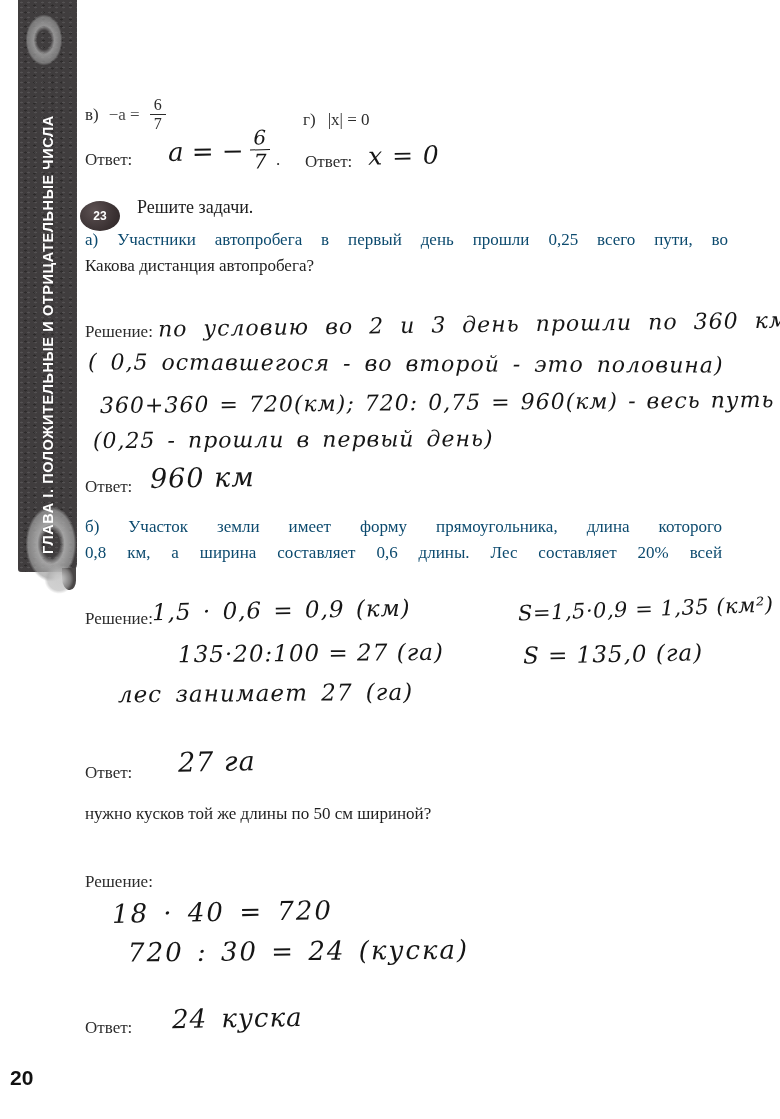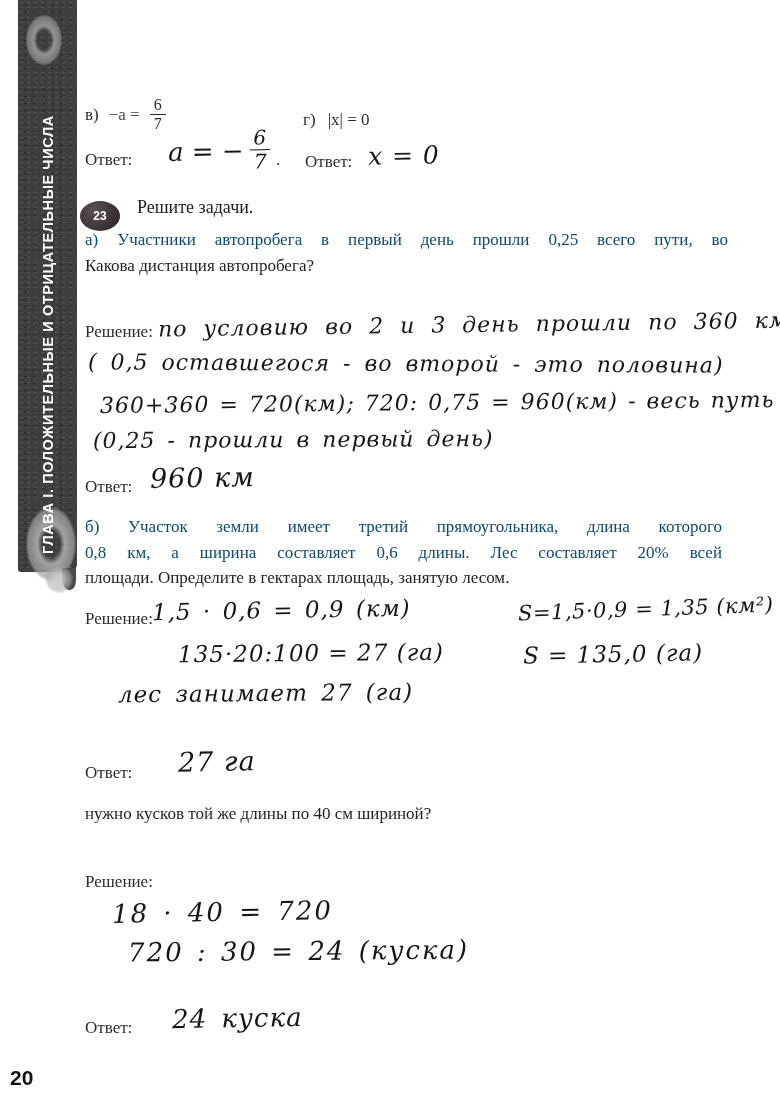--- a/index.html
+++ b/index.html
@@ -97,37 +97,36 @@
   <div class="abs plabel" style="left:85px;top:322px;">Решение:</div>
   <div class="abs hand" style="left:158px;top:312px;font-size:22px;word-spacing:8px;letter-spacing:1px;transform:rotate(-0.8deg);">по условию во 2 и 3 день прошли по 360 км</div>
   <div class="abs hand" style="left:88px;top:351px;font-size:22px;word-spacing:5px;letter-spacing:1px;transform:rotate(0.3deg);">( 0,5 оставшегося - во второй - это половина)</div>
   <div class="abs hand" style="left:100px;top:390px;font-size:22px;word-spacing:2px;letter-spacing:1px;transform:rotate(-0.5deg);">360+360 = 720(км);  720: 0,75 = 960(км) - весь путь</div>
   <div class="abs hand" style="left:93px;top:427px;font-size:22px;word-spacing:4px;letter-spacing:1px;transform:rotate(-0.3deg);">(0,25 - прошли в первый день)</div>
 
   <div class="abs plabel" style="left:85px;top:477px;">Ответ:</div>
   <div class="abs hand" style="left:150px;top:462px;font-size:27px;letter-spacing:1px;transform:rotate(-1deg);">960 км</div>
 
   <div class="abs" style="left:85px;top:514px;width:637px;">
-    <div class="pline">б) Участок земли имеет третий прямоугольника, длина которого</div>
+    <div class="pline">б) Участок земли имеет форму прямоугольника, длина которого</div>
     <div class="pline">0,8 км, а ширина составляет 0,6 длины. Лес составляет 20% всей</div>
-    <div class="plast">площади. Определите в гектарах площадь, занятую лесом.</div>
   </div>
 
   <div class="abs plabel" style="left:85px;top:609px;">Решение:</div>
   <div class="abs hand" style="left:152px;top:597px;font-size:23px;word-spacing:3px;letter-spacing:1px;transform:rotate(-1deg);">1,5 · 0,6 = 0,9 (км)</div>
   <div class="abs hand" style="left:178px;top:640px;font-size:23px;letter-spacing:1px;transform:rotate(-0.5deg);">135·20:100 = 27 (га)</div>
   <div class="abs hand" style="left:118px;top:680px;font-size:23px;word-spacing:5px;letter-spacing:1px;transform:rotate(-0.5deg);">лес занимает 27 (га)</div>
   <div class="abs hand" style="left:518px;top:597px;font-size:21px;letter-spacing:0.5px;transform:rotate(-2deg);">S=1,5·0,9 = 1,35 (км²)</div>
   <div class="abs hand" style="left:523px;top:641px;font-size:23px;letter-spacing:1px;transform:rotate(-1deg);">S = 135,0 (га)</div>
 
   <div class="abs plabel" style="left:85px;top:763px;">Ответ:</div>
   <div class="abs hand" style="left:178px;top:746px;font-size:27px;letter-spacing:1px;transform:rotate(-1deg);">27 га</div>
 
   <div class="abs" style="left:85px;top:801px;width:655px;">
-    <div class="plast">нужно кусков той же длины по 40 см шириной?</div>
+    <div class="plast">нужно кусков той же длины по 50 см шириной?</div>
   </div>
 
   <div class="abs plabel" style="left:85px;top:872px;">Решение:</div>
   <div class="abs hand" style="left:112px;top:897px;font-size:26px;word-spacing:4px;letter-spacing:2px;transform:rotate(-1deg);">18 · 40 = 720</div>
   <div class="abs hand" style="left:128px;top:936px;font-size:26px;word-spacing:3px;letter-spacing:2px;transform:rotate(-0.5deg);">720 : 30 = 24 (куска)</div>
 
   <div class="abs plabel" style="left:85px;top:1018px;">Ответ:</div>
   <div class="abs hand" style="left:172px;top:1003px;font-size:26px;word-spacing:5px;letter-spacing:1px;transform:rotate(-1deg);">24 куска</div>
 
   <div class="pagenum">20</div>

